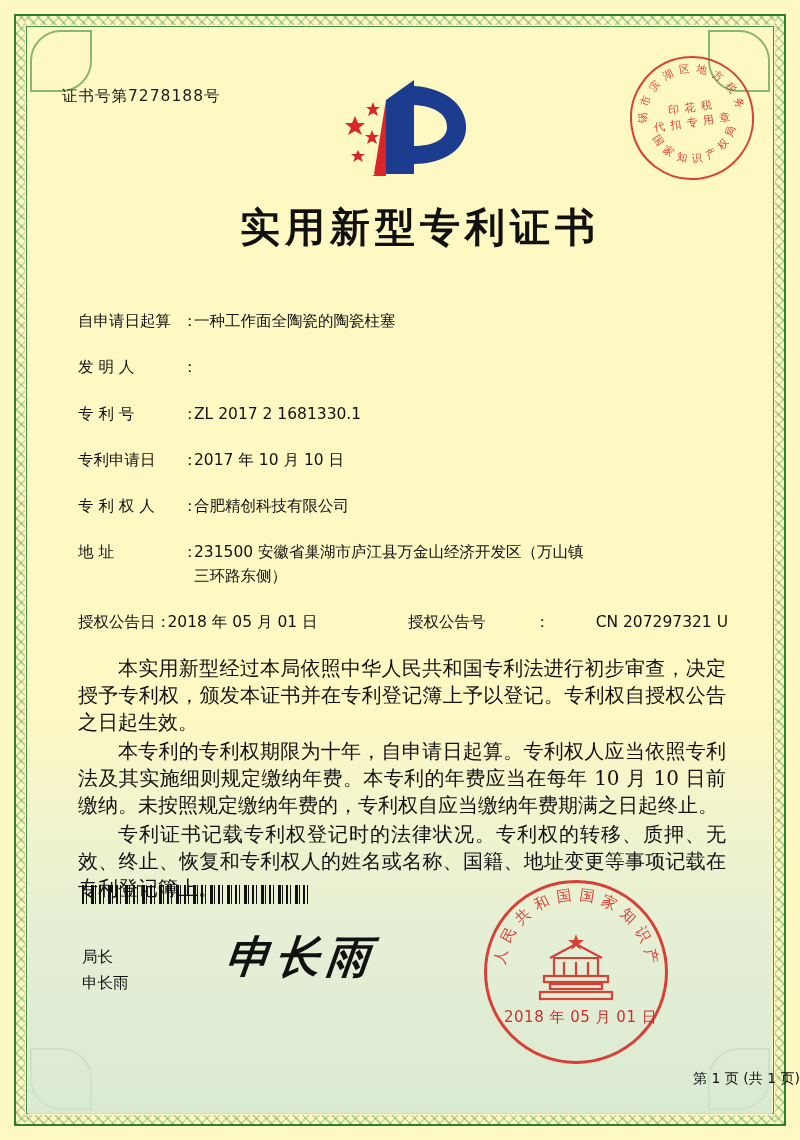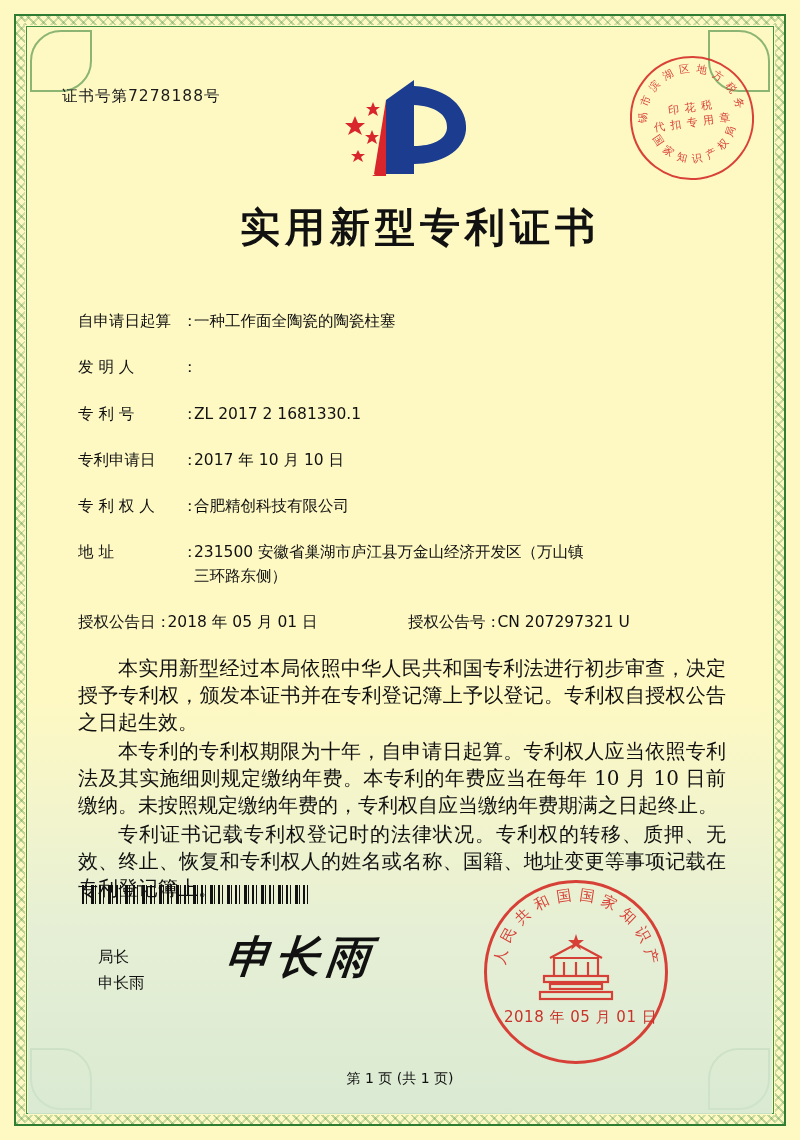--- a/index.html
+++ b/index.html
@@ -160,21 +160,21 @@
   .field-colon { width: 12px; flex: none; }
   .field-value { flex: 1; }
   .field-value .cont { display: block; }
 
   .dual-row {
     display: flex;
     margin-bottom: 30px;
     line-height: 1.5;
   }
   .dual-left { width: 330px; display: flex; }
-  .dual-right { flex: 1; display: flex; }
+  .dual-right { flex: 1; display: flex; justify-content: space-between; }
   .dual-label { white-space: nowrap; }
 
   
   .paras {
     position: absolute;
     left: 78px; top: 655px;
     width: 648px;
     font-family: "DejaVu Serif", "Liberation Serif", serif;
     font-size: 20px;
     line-height: 27px;
@@ -197,21 +197,20 @@
         #111 9px 12px, transparent 12px 13px, #111 13px 14px, transparent 14px 17px);
   }
 
   
   .sig-label {
     position: absolute;
     left: 82px; top: 944px;
     font-size: 15.5px;
     color: #111;
     line-height: 26px;
-    margin-left: 16px;
   }
   .sig-script {
     position: absolute;
     left: 226px; top: 928px;
     font-family: "DejaVu Serif", "Liberation Serif", serif;
     font-size: 44px;
     font-weight: bold;
     font-style: italic;
     letter-spacing: 6px;
     color: #111;
@@ -220,21 +219,21 @@
   .issue-date {
     position: absolute;
     left: 504px; top: 1008px;
     font-size: 15px;
     color: #c8322a;
     letter-spacing: .5px;
   }
   .footer {
     position: absolute;
     left: 0; right: 0; top: 1070px;
-    text-align: center;
+    text-align: right;
     font-size: 14px;
     color: #111;
   }
 </style>
 </head>
 <body>
 
 <div class="page">
 
   <div class="border-outer"></div>

